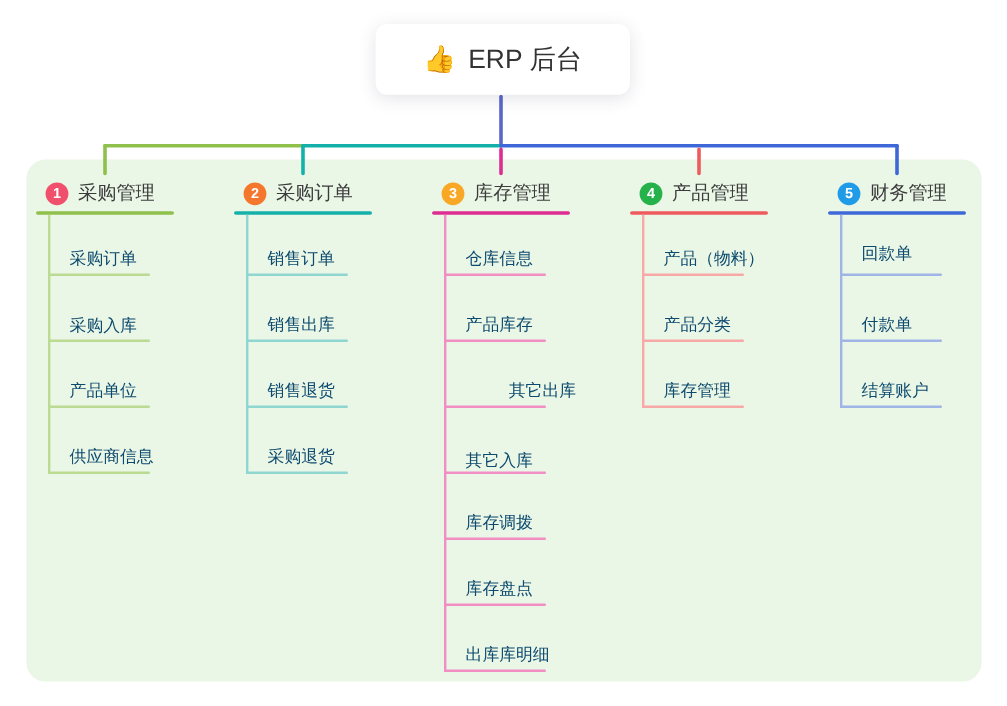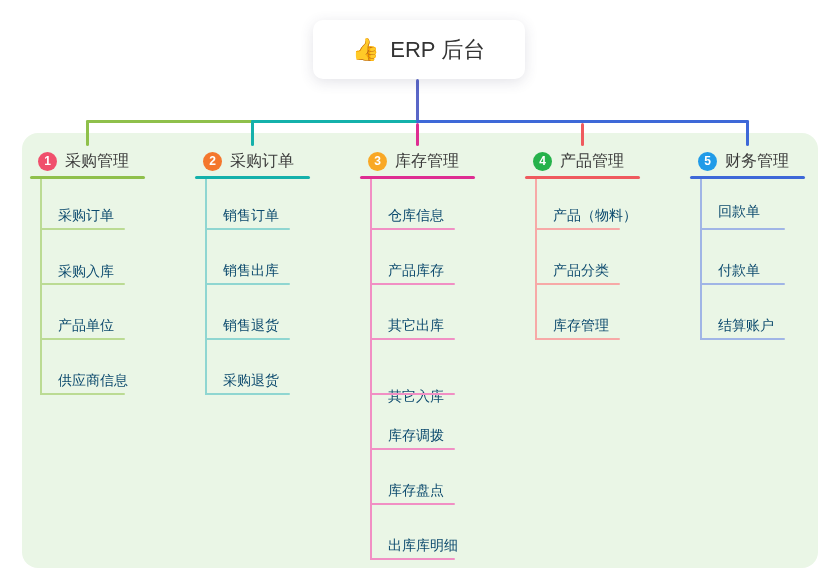--- a/index.html
+++ b/index.html
@@ -89,23 +89,23 @@
         <div class="branch-header">
           <span class="badge" style="background: rgb(249, 168, 37);">3</span>
           <span>库存管理</span>
         </div>
         <div class="hdr-underline" style="background: rgb(222, 45, 146);"></div>
         <div class="vline" style="background: rgb(241, 143, 196); height: 381px;"></div>
         <div class="child-label" style="top: 58px;">仓库信息</div>
         <div class="child-underline" style="top: 80px; background: rgb(241, 143, 196);"></div>
         <div class="child-label" style="top: 113px;">产品库存</div>
         <div class="child-underline" style="top: 135px; background: rgb(241, 143, 196);"></div>
-        <div class="child-label" style="top: 168px;">其它出库</div>
+        <div class="child-label" style="top: 168px; margin-left: 36px;">其它出库</div>
         <div class="child-underline" style="top: 190px; background: rgb(241, 143, 196);"></div>
-        <div class="child-label" style="top: 240px; font-family: Liberation Mono, monospace;">其它入库</div>
+        <div class="child-label" style="top: 226px;">其它入库</div>
         <div class="child-underline" style="top: 245px; background: rgb(241, 143, 196);"></div>
         <div class="child-label" style="top: 278px;">库存调拨</div>
         <div class="child-underline" style="top: 300px; background: rgb(241, 143, 196);"></div>
         <div class="child-label" style="top: 333px;">库存盘点</div>
         <div class="child-underline" style="top: 355px; background: rgb(241, 143, 196);"></div>
         <div class="child-label" style="top: 388px;">出库库明细</div>
         <div class="child-underline" style="top: 410px; background: rgb(241, 143, 196);"></div>
       </div>
       <div class="branch-col" style="left: 525px;">
         <div class="branch-header">

